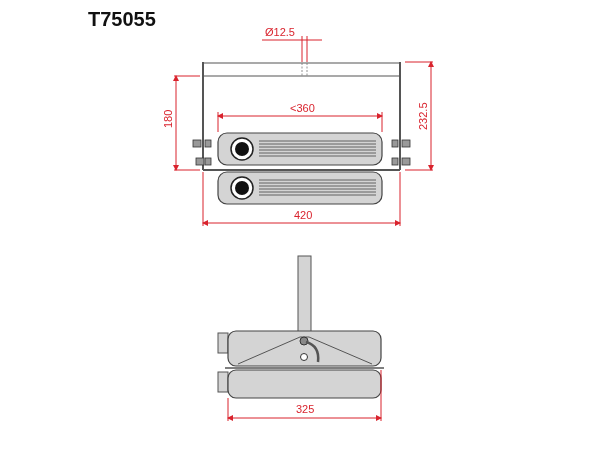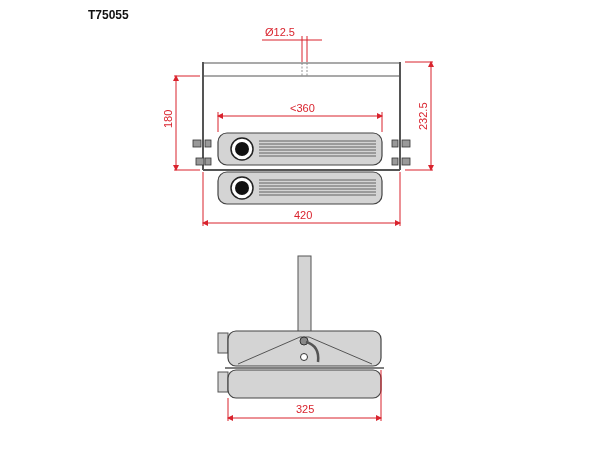--- a/index.html
+++ b/index.html
@@ -1,17 +1,17 @@
 <!DOCTYPE html>
 <html><head>
 <meta charset="utf-8">
 <style>
   html, body { margin:0; padding:0; background:#ffffff; }
   body { width:610px; height:450px; position:relative; overflow:hidden; font-family:"Liberation Sans", sans-serif; }
-  .title { position:absolute; left:88px; top:8px; font-weight:bold; font-size:12px; color:#111; }
+  .title { position:absolute; left:88px; top:8px; font-weight:bold; font-size:20px; color:#111; }
   svg { position:absolute; left:0; top:0; }
   .dim { fill:#d9232d; font-family:"Liberation Sans", sans-serif; font-size:11px; }
 </style>
 </head>
 <body>
 
 <div class="title">T75055</div>
 
 <svg width="610" height="450" viewBox="0 0 610 450">
   <defs>

